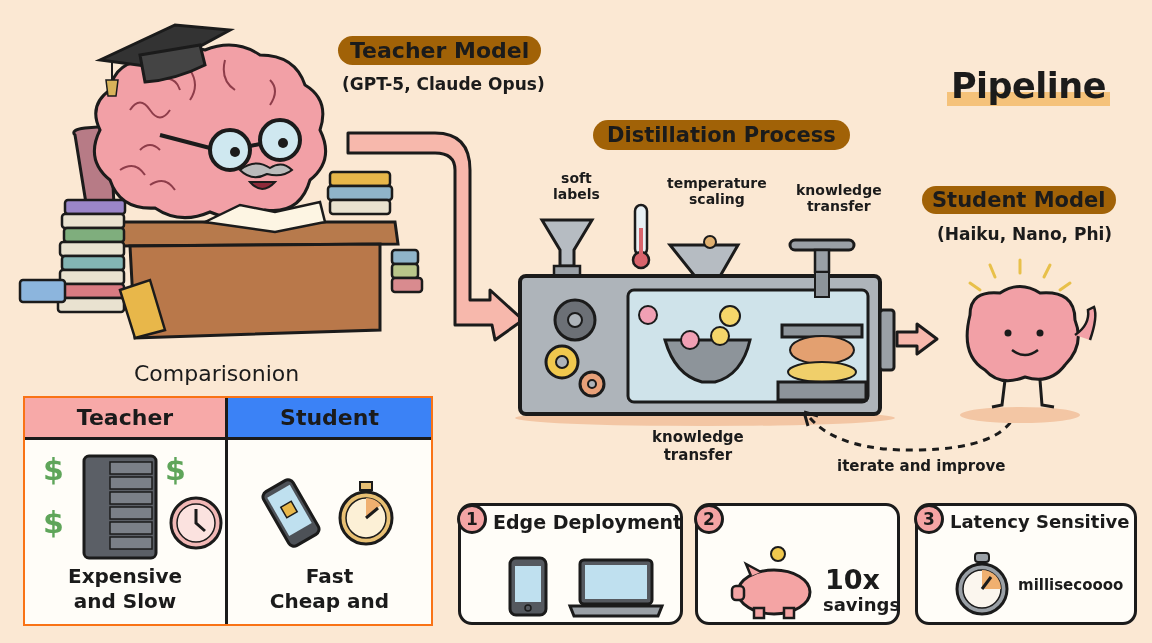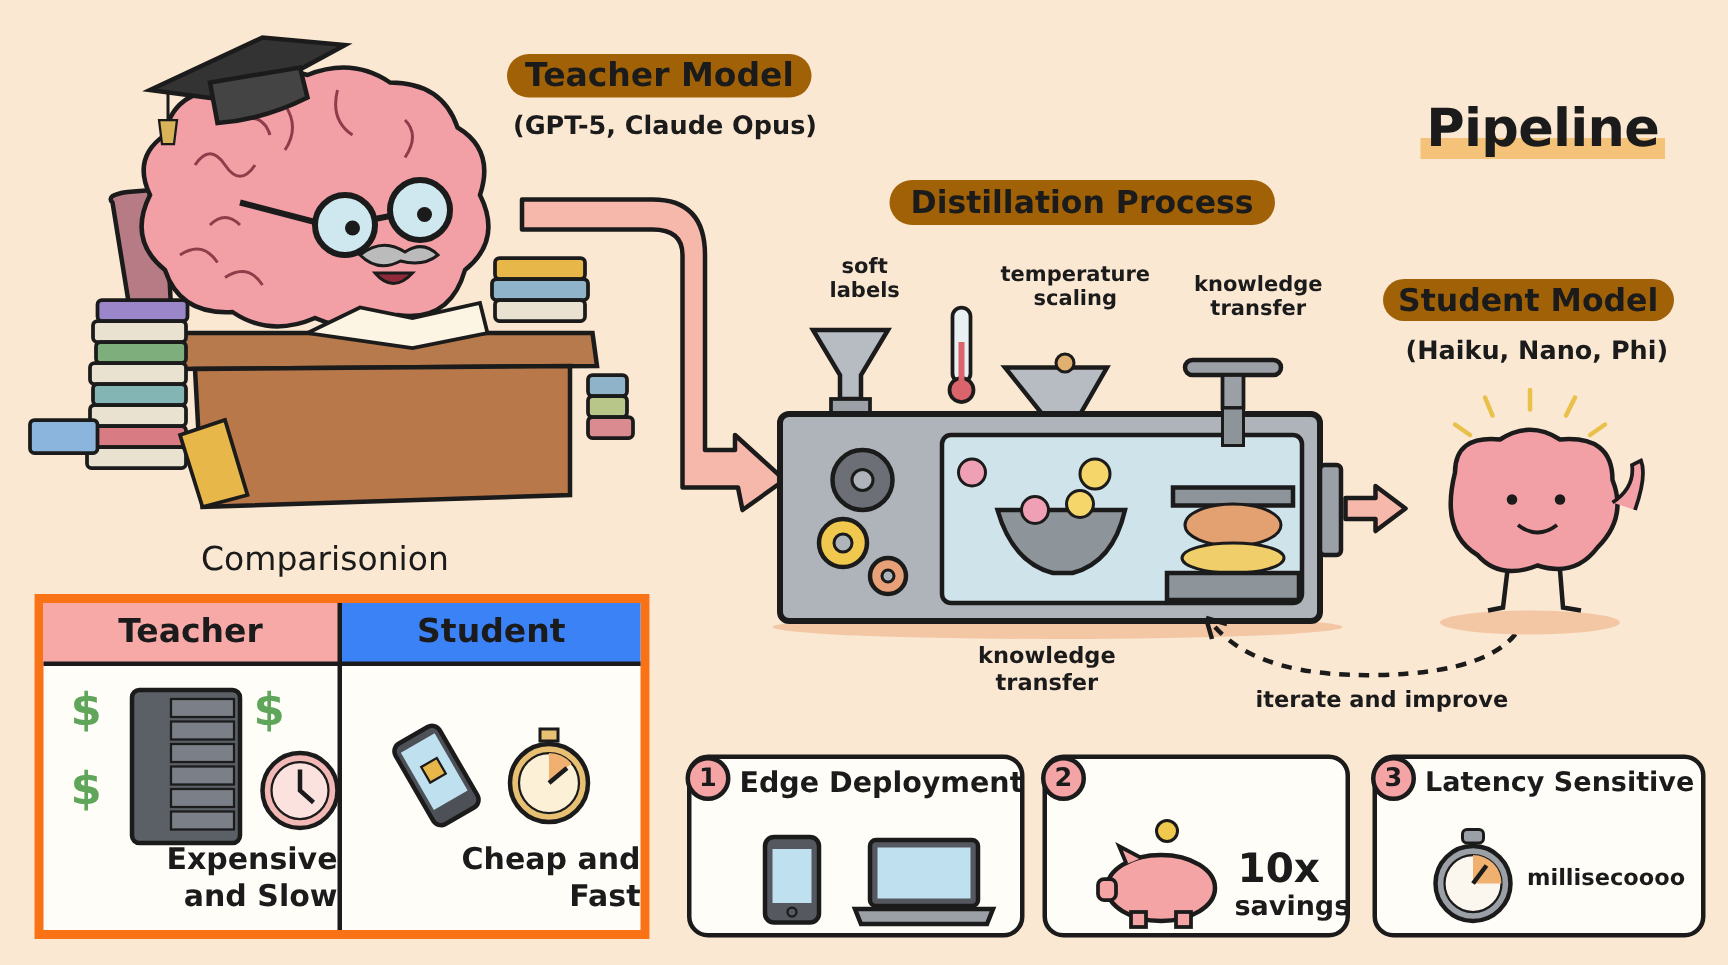--- a/index.html
+++ b/index.html
@@ -25,29 +25,29 @@
   }
   .hl {
     background: linear-gradient(to top, transparent 0px, #f5c27a 0px, #f5c27a 14px, transparent 14px);
     padding: 0 4px;
   }
   .note { position: absolute; font-weight: bold; font-size: 14px; line-height: 16px; text-align: center; white-space: nowrap; }
 
   
   .cmp {
     position: absolute; left: 23px; top: 396px; width: 410px; height: 230px;
-    border: 6px solid #f97316; background: #fffdf8;
+    border: 2px solid #f97316; background: #fffdf8;
     display: grid; grid-template-columns: 1fr 1fr; grid-template-rows: 42px 1fr;
   }
   .cmp-h { display:flex; align-items:center; justify-content:center; font-weight:bold; font-size:22px; border-bottom:3px solid #1b1b1b; }
   .cmp-h.t { background: #f7a9a8; border-right: 3px solid #1b1b1b; }
   .cmp-h.s { background: #3b82f6; }
   .cmp-c { position: relative; }
   .cmp-c.t { border-right: 3px solid #1b1b1b; }
-  .cmp-label { position:absolute; left:0; right:0; bottom:10px; text-align:right; font-weight:bold; font-size:20px; line-height:25px; }
+  .cmp-label { position:absolute; left:0; right:0; bottom:10px; text-align:center; font-weight:bold; font-size:20px; line-height:25px; }
 
   
   .uc {
     position: absolute; top: 503px; height: 122px;
     border: 3px solid #1b1b1b; border-radius: 14px; background: #fffdf8;
   }
   .uc-num {
     position: absolute; left: -4px; top: -2px; width: 30px; height: 30px; border-radius: 50%;
     background: #f4a4a4; border: 3px solid #1b1b1b; font-weight: bold; font-size: 17px;
     display:flex; align-items:center; justify-content:center;
@@ -246,22 +246,22 @@
       </g>
     </svg>
     <svg style="left:108px; top:40px;" width="60" height="68" viewBox="0 0 60 68">
       <rect x="24" y="2" width="12" height="8" fill="#e8c074" stroke="#1b1b1b" stroke-width="2"></rect>
       <circle cx="30" cy="38" r="26" fill="#e8c074" stroke="#1b1b1b" stroke-width="3"></circle>
       <circle cx="30" cy="38" r="20" fill="#fcf0d6" stroke="#1b1b1b" stroke-width="1.5"></circle>
       <path d="M30 38 L30 18 A20 20 0 0 1 45 25 Z" fill="#f0b070"></path>
       <line x1="30" y1="38" x2="42" y2="28" stroke="#1b1b1b" stroke-width="3"></line>
     </svg>
     <div class="cmp-label">
-      <div>Cheap and</div>
-        <div>Fast</div>
+      <div>Fast</div>
+        <div>Cheap and</div>
     </div>
   </div>
 </div>
 
 <div class="uc" style="left:458px; width:225px;">
   <div class="uc-num">1</div>
   <div class="uc-title">Edge Deployment</div>
   <svg style="left:45px; top:48px;" width="44" height="65" viewBox="0 0 44 65">
     <rect x="4" y="4" width="36" height="57" rx="6" fill="#55595f" stroke="#1b1b1b" stroke-width="3"></rect>
     <rect x="9" y="12" width="26" height="36" fill="#bfe0ef"></rect>

